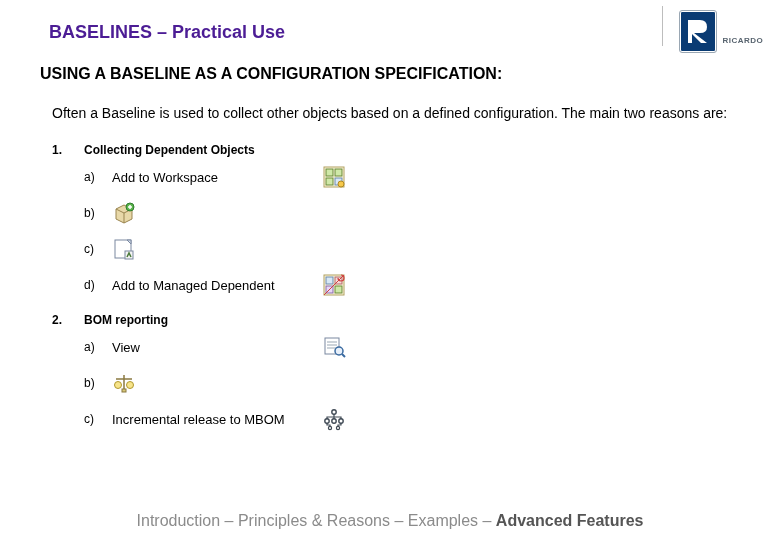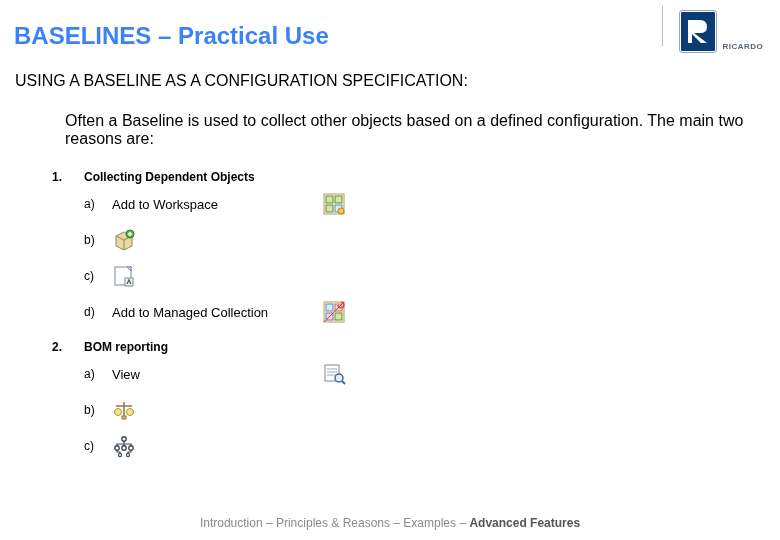--- a/index.html
+++ b/index.html
@@ -1,36 +1,36 @@
 <!DOCTYPE html>
 <html><head>
 <meta charset="utf-8">
 <style>
   html,body{margin:0;padding:0;width:780px;height:540px;background:#fff;font-family:Arial,Helvetica,sans-serif;color:#000;}
   .page{position:relative;width:780px;height:540px;}
-  .title{font-size:24px;font-weight:bold;color:#3b82f6;padding:22px 0 0 14px;}
+  .title{font-size:18px;font-weight:bold;color:#4c1d95;padding:22px 0 0 14px;margin-left:35px;}
   .divider{position:absolute;right:117px;top:6px;width:1px;height:40px;background:#bdbdbd;}
   .logo{position:absolute;right:18px;top:11px;width:82px;height:42px;}
   .logo-badge{display:inline-block;vertical-align:top;width:34px;height:39px;background:#0a3b73;border:1px solid #fff;outline:1px solid #9aa7b3;position:relative;border-radius:2px;}
   .logo-badge svg{position:absolute;left:5px;top:6px;}
   .logo-word{display:inline-block;vertical-align:bottom;height:39px;position:relative;width:40px;}
-  .logo-word span{position:absolute;bottom:1px;left:2px;font-size:8px;letter-spacing:0.5px;color:#58646f;font-weight:bold;}
-  .subtitle{font-size:16px;font-weight:normal;padding:22px 0 0 15px;}
-  .intro{font-size:16px;padding:22px 0 0 65px;}
+  .logo-word span{position:absolute;bottom:7px;left:2px;font-size:8px;letter-spacing:0.5px;color:#58646f;font-weight:bold;}
+  .subtitle{font-size:16px;font-weight:bold;padding:22px 0 0 40px;}
+  .intro{font-size:14px;padding:22px 0 0 52px;}
   .list{padding:12px 0 0 52px;}
   .num-row{display:flex;align-items:baseline;margin-top:10px;}
   .num{font-size:12px;font-weight:bold;width:32px;}
   .num-label{font-size:12px;font-weight:bold;}
   .sub-rows{margin:2px 0 0 32px;}
   .sub-rows.second{margin:2px 0 0 32px;}
   .sub-row{display:flex;align-items:center;height:36px;}
   .letter{font-size:12px;width:28px;}
   .label{font-size:13px;width:210px;}
   .icon{width:24px;height:24px;}
-  .footer{position:absolute;bottom:10px;width:780px;text-align:center;font-size:12px;color:#8b8b8b;}
+  .footer{position:absolute;bottom:10px;width:780px;text-align:center;font-size:16px;color:#8b8b8b;}
   .footer .bold{color:#555;font-weight:bold;}
 </style>
 </head>
 <body>
 
 <div class="page">
   <div class="title">BASELINES – Practical Use</div>
   <div class="divider"></div>
   <div class="logo">
     <span class="logo-badge">
@@ -75,21 +75,21 @@
         <div class="letter">c)</div>
         <svg class="icon" viewBox="0 0 24 24">
           <rect x="3" y="3" width="16" height="18" fill="#fff" stroke="#7a88a0"></rect>
           <path d="M15 3 L19 7 L19 3 Z" fill="#d8e0ec" stroke="#7a88a0"></path>
           <rect x="13" y="14" width="8" height="8" fill="#f4f4f4" stroke="#7a88a0"></rect>
           <path d="M15 20 L17 16 L19 20" fill="none" stroke="#4a7a3a" stroke-width="1.5"></path>
         </svg>
       </div>
       <div class="sub-row">
         <div class="letter">d)</div>
-        <div class="label">Add to Managed Collection</div>
+        <div class="label">Add to Managed Dependent</div>
         <svg class="icon" viewBox="0 0 24 24">
           <rect x="2" y="2" width="20" height="20" fill="#fff9df" stroke="#b0a060"></rect>
           <rect x="4" y="4" width="7" height="7" fill="#d8e8f5" stroke="#6a8ab0"></rect>
           <rect x="13" y="4" width="7" height="7" fill="#f5d8d8" stroke="#b06a6a"></rect>
           <rect x="4" y="13" width="7" height="7" fill="#e8d8f5" stroke="#8a6ab0"></rect>
           <rect x="13" y="13" width="7" height="7" fill="#cfe8a8" stroke="#6a8a3a"></rect>
           <path d="M2 22 L22 2" stroke="#d04040" stroke-width="1"></path>
           <path d="M19 2 a3 3 0 1 1 -3 3" fill="none" stroke="#d04040" stroke-width="1.2"></path>
         </svg>
       </div>
@@ -117,20 +117,21 @@
         <svg class="icon" viewBox="0 0 24 24">
           <line x1="12" y1="4" x2="12" y2="20" stroke="#8a7840" stroke-width="1.5"></line>
           <line x1="4" y1="8" x2="20" y2="8" stroke="#8a7840" stroke-width="1.5"></line>
           <circle cx="6" cy="14" r="3.5" fill="#f7e48a" stroke="#b09830"></circle>
           <circle cx="18" cy="14" r="3.5" fill="#f7e48a" stroke="#b09830"></circle>
           <rect x="10" y="18" width="4" height="3" fill="#d8c878" stroke="#8a7840"></rect>
         </svg>
       </div>
       <div class="sub-row">
         <div class="letter">c)</div>
+        <div class="label">Incremental release to MBOM</div>
         <svg class="icon" viewBox="0 0 24 24">
           <circle cx="12" cy="5" r="2.2" fill="none" stroke="#404a55" stroke-width="1.4"></circle>
           <circle cx="5" cy="14" r="2.2" fill="none" stroke="#404a55" stroke-width="1.4"></circle>
           <circle cx="12" cy="14" r="2.2" fill="none" stroke="#404a55" stroke-width="1.4"></circle>
           <circle cx="19" cy="14" r="2.2" fill="none" stroke="#404a55" stroke-width="1.4"></circle>
           <path d="M12 7 V10 M12 10 H5 V12 M12 10 V12 M12 10 H19 V12" fill="none" stroke="#404a55" stroke-width="1.2"></path>
           <circle cx="8" cy="21" r="1.6" fill="none" stroke="#404a55" stroke-width="1.2"></circle>
           <circle cx="16" cy="21" r="1.6" fill="none" stroke="#404a55" stroke-width="1.2"></circle>
           <path d="M5 16 V18 H8 V19.5 M19 16 V18 H16 V19.5" fill="none" stroke="#404a55" stroke-width="1.2"></path>
         </svg>

